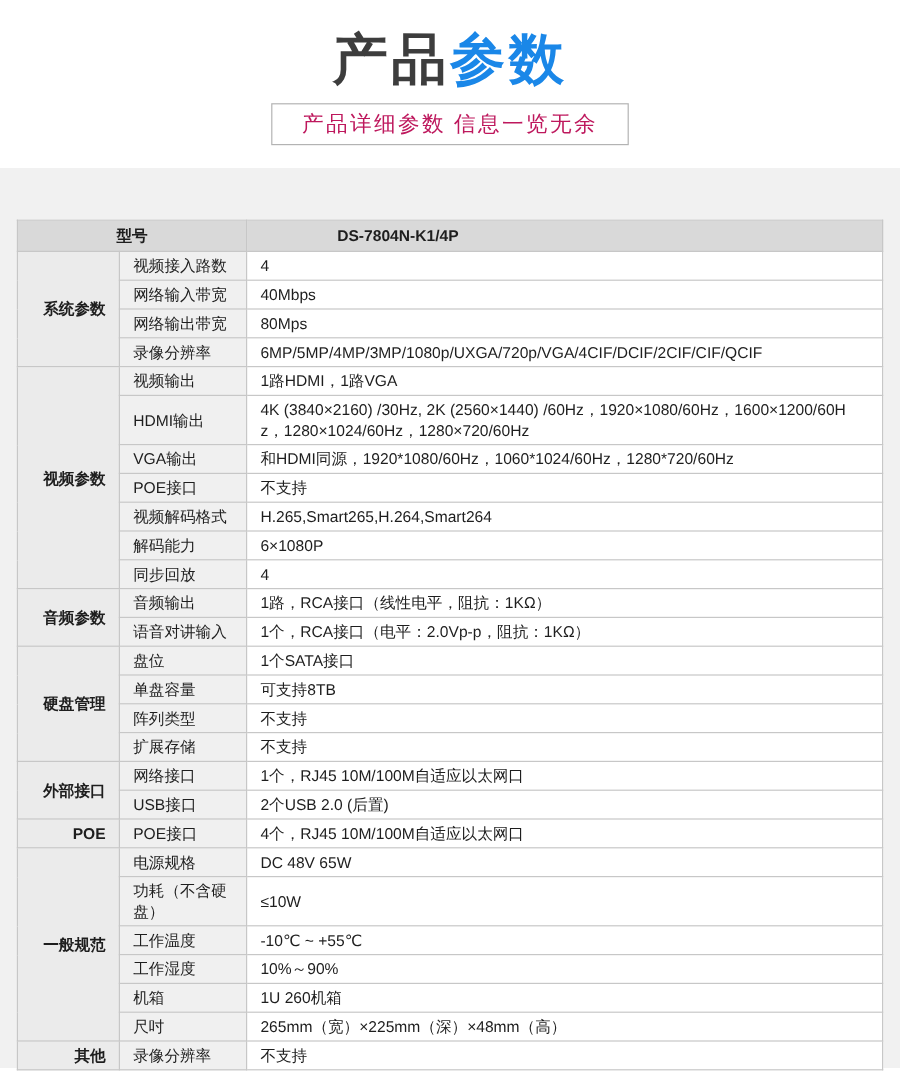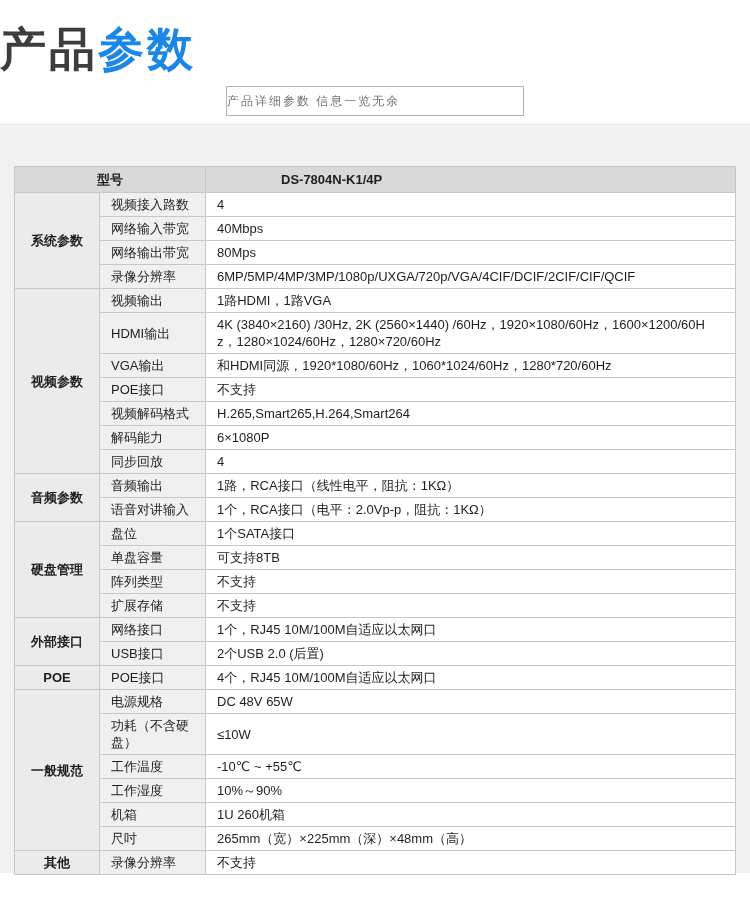--- a/index.html
+++ b/index.html
@@ -3,44 +3,46 @@
 <meta charset="utf-8">
 <style>
   * { margin: 0; padding: 0; box-sizing: border-box; }
   html, body {
     width: 750px; height: 897px;
     background: #ffffff;
     font-family: "Liberation Sans", "DejaVu Sans", sans-serif;
     overflow: hidden;
   }
   .hero {
-    height: 123px;
-    background: #ffffff;
+    height: 140px;
+    background: #ffffff;
+    text-align: center;
     padding-top: 24px;
   }
   .page-title {
     font-size: 46px;
     font-weight: bold;
     letter-spacing: 3px;
     line-height: 1.1;
   }
   .title-dark { color: #3d3d3d; }
   .title-blue { color: #1a87e8; }
   .subtitle-box {
     width: 298px;
     margin: 11px auto 0 auto;
     border: 1px solid #b3b3b3;
     background: #ffffff;
     padding: 4px 0 5px 0;
   }
   .subtitle-text {
-    font-size: 12px;
-    color: #737373;
+    font-size: 18px;
+    color: #be185d;
     letter-spacing: 2px;
     white-space: nowrap;
+    font-family: Liberation Serif, serif;
   }
   .content {
     background: #f1f1f1;
     height: 750px;
     padding: 43px 14px 20px 14px;
   }
   table.spec {
     width: 722px;
     border-collapse: collapse;
     table-layout: fixed;
@@ -52,21 +54,21 @@
     border: 1px solid #c7c7c7;
     padding: 3px 11px;
     height: 23px;
     vertical-align: middle;
     line-height: 17px;
     word-break: break-all;
   }
   td.cat {
     background: #ebebeb;
     font-weight: bold;
-    text-align: center;
+    text-align: right;
   }
   td.pname { background: #f0f0f0; }
   td.pvalue { background: #ffffff; }
   tr.hdr td {
     background: #d9d9d9;
     font-weight: bold;
     height: 26px;
   }
   tr.hdr td.model-label { text-align: center; margin-top: 36px; }
   tr.hdr td.model-value { padding-left: 75px; }

